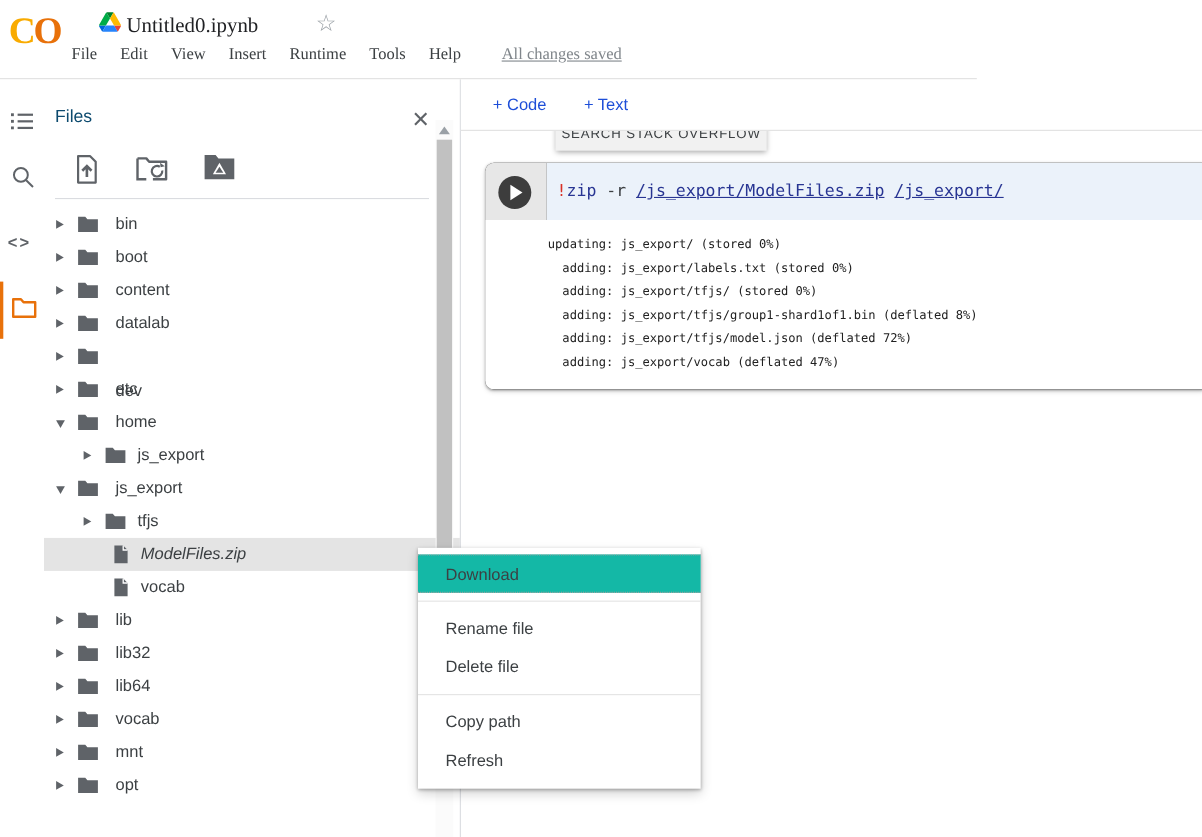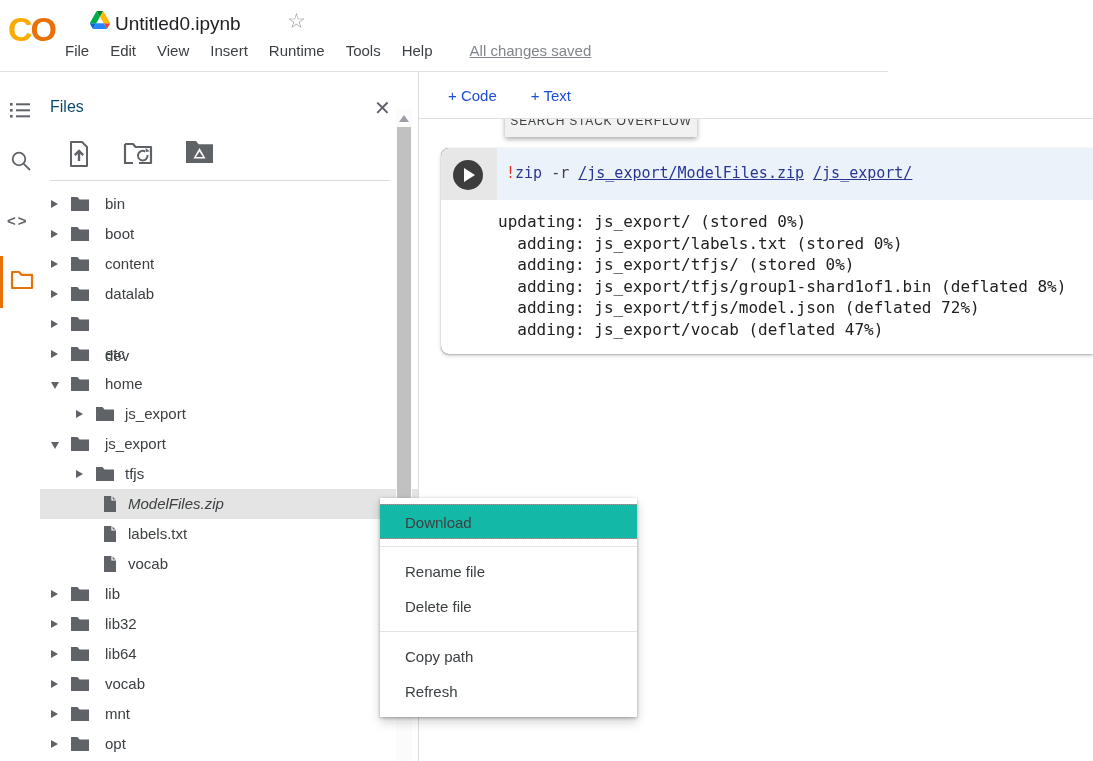--- a/index.html
+++ b/index.html
@@ -1,21 +1,21 @@
 <!DOCTYPE html>
 <html><head>
 <meta charset="utf-8">
 <style>
   * { margin:0; padding:0; box-sizing:border-box; }
   html,body { background:#fff; }
   body { font-family:"Liberation Sans", sans-serif; color:#3c4043; }
   .app { position:relative; width:1093px; height:761px; overflow:hidden; background:#fff; }
 
   
-  .header { position:absolute; left:0; top:0; width:888px; height:72px; background:#fff; border-bottom:1px solid #e0e0e0; z-index:6; }
+  .header { position:absolute; left:0; top:0; width:888px; height:72px; background:#fff; border-bottom:1px solid #e0e0e0; z-index:6;font-family:Liberation Serif, serif; }
   .logo { position:absolute; left:8px; top:10px; font-size:34px; font-weight:800; letter-spacing:-2px; line-height:38px; }
   .logo .c1 { color:#F9AB00; }
   .logo .c2 { color:#E8710A; }
   .drive-ico { position:absolute; left:90px; top:11px; width:20px; height:18px; }
   .nb-title { position:absolute; left:115px; top:13px; font-size:19px; color:#202124; }
   .star { position:absolute; left:287px; top:9px; font-size:21px; color:#9aa0a6; }
   .menubar { position:absolute; left:65px; top:42px; display:flex; gap:21px; font-size:15px; color:#3c4043; align-items:center; }
   .menubar .mi { cursor:default; }
   .save-status { margin-left:16px; color:#80868b; text-decoration:underline; }
 
@@ -64,21 +64,21 @@
   .cell-head { display:flex; height:52px; }
   .cell-gutter { width:56px; background:#e7e7e7; position:relative; flex:none; }
   .play-btn { position:absolute; left:12px; top:12px; width:30px; height:30px; border-radius:50%; background:#3d3d3d; cursor:pointer; }
   .play-btn::after { content:""; position:absolute; left:11px; top:8px; width:0; height:0;
                      border-left:11px solid #fff; border-top:7px solid transparent; border-bottom:7px solid transparent; }
   .cell-code { flex:1; background:#ebf2fa; padding:16px 0 0 9px; font-family:"DejaVu Sans Mono", monospace; font-size:15px; white-space:pre; }
   .seg-magic { color:#d93025; }
   .seg-command { color:#283593; }
   .seg-plain { color:#3c4043; }
   .seg-link { color:#283593; text-decoration:underline; cursor:pointer; }
-  .cell-output { background:#fff; padding:11px 4px 14px 57px; font-family:"DejaVu Sans Mono", monospace; font-size:16px; line-height:21.5px; color:#212121; white-space:pre; }
+  .cell-output { background:#fff; padding:11px 4px 14px 57px; font-family:"DejaVu Sans Mono", monospace; font-size:11px; line-height:21.5px; color:#212121; white-space:pre; }
 
   
   .context-menu { position:absolute; left:380px; top:498px; width:257px; z-index:20; background:#fff;
                   box-shadow:0 1px 3px rgba(0,0,0,.3), 0 5px 10px rgba(0,0,0,.18); padding:6px 0 8px 0; }
   .menu-item { height:35px; line-height:35px; padding-left:25px; font-size:15px; color:#3c4043; cursor:pointer; }
   .menu-item.highlighted { background:#14b8a6; border-top:1px dotted #9e9e9e; border-bottom:1px dotted #9e9e9e; }
   .menu-divider { border-top:1px solid #e3e3e3; margin:7px 0; }
 
   svg { display:block; }
 </style>
@@ -254,29 +254,20 @@
           </span>
           <span class="t-label" style="left: 88px;">ModelFiles.zip</span>
         </div>
         <div class="tree-row">
           <span class="t-icon" style="left: 63px; top: 6px;">
             <svg width="14" height="18" viewBox="0 0 14 18">
               <path d="M1 1 h8 l4 4 v12 H1 z" fill="#5f6368"></path>
               <path d="M9 1 v4 h4" fill="none" stroke="#fff" stroke-width="1.2"></path>
             </svg>
           </span>
-          <span class="t-label" style="left: 88px;">labels.txt</span>
-        </div>
-        <div class="tree-row">
-          <span class="t-icon" style="left: 63px; top: 6px;">
-            <svg width="14" height="18" viewBox="0 0 14 18">
-              <path d="M1 1 h8 l4 4 v12 H1 z" fill="#5f6368"></path>
-              <path d="M9 1 v4 h4" fill="none" stroke="#fff" stroke-width="1.2"></path>
-            </svg>
-          </span>
           <span class="t-label" style="left: 88px;">vocab</span>
         </div>
         <div class="tree-row">
           <span class="chev right" style="left: 11px;"></span>
           <span class="t-icon" style="left: 30px;">
             <svg width="20" height="16" viewBox="0 0 20 16">
               <path d="M1 1 h6.5 l2 2.4 H19 V15 H1 z" fill="#5f6368"></path>
             </svg>
           </span>
           <span class="t-label" style="left: 65px;">lib</span>

